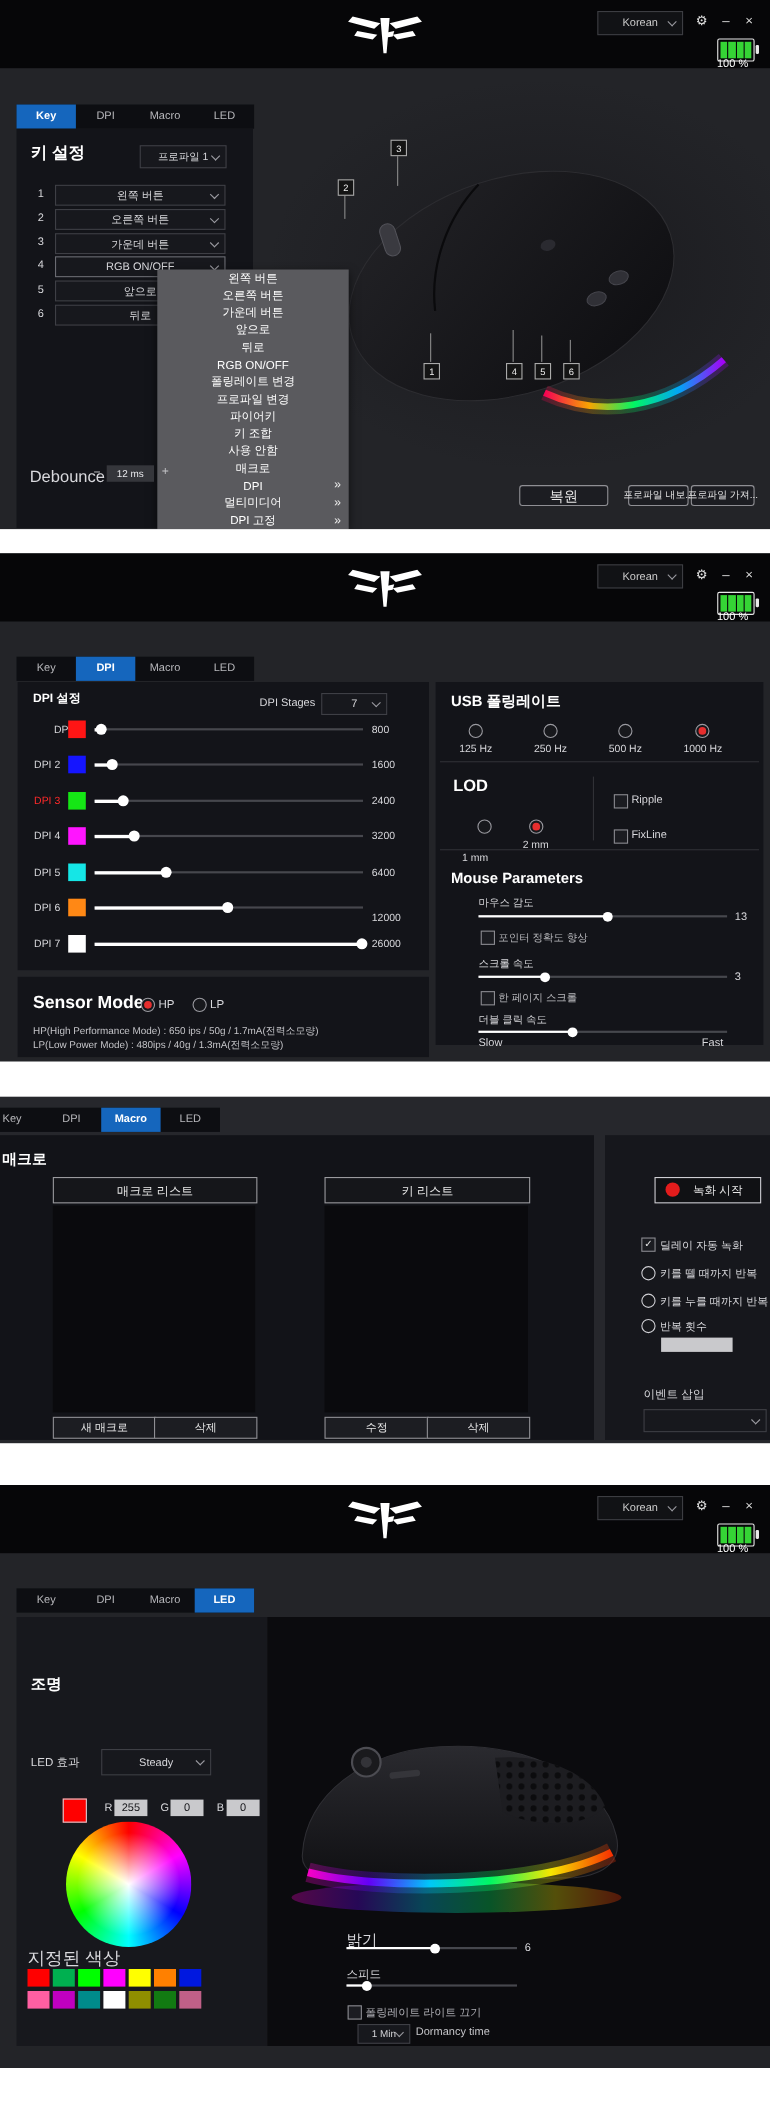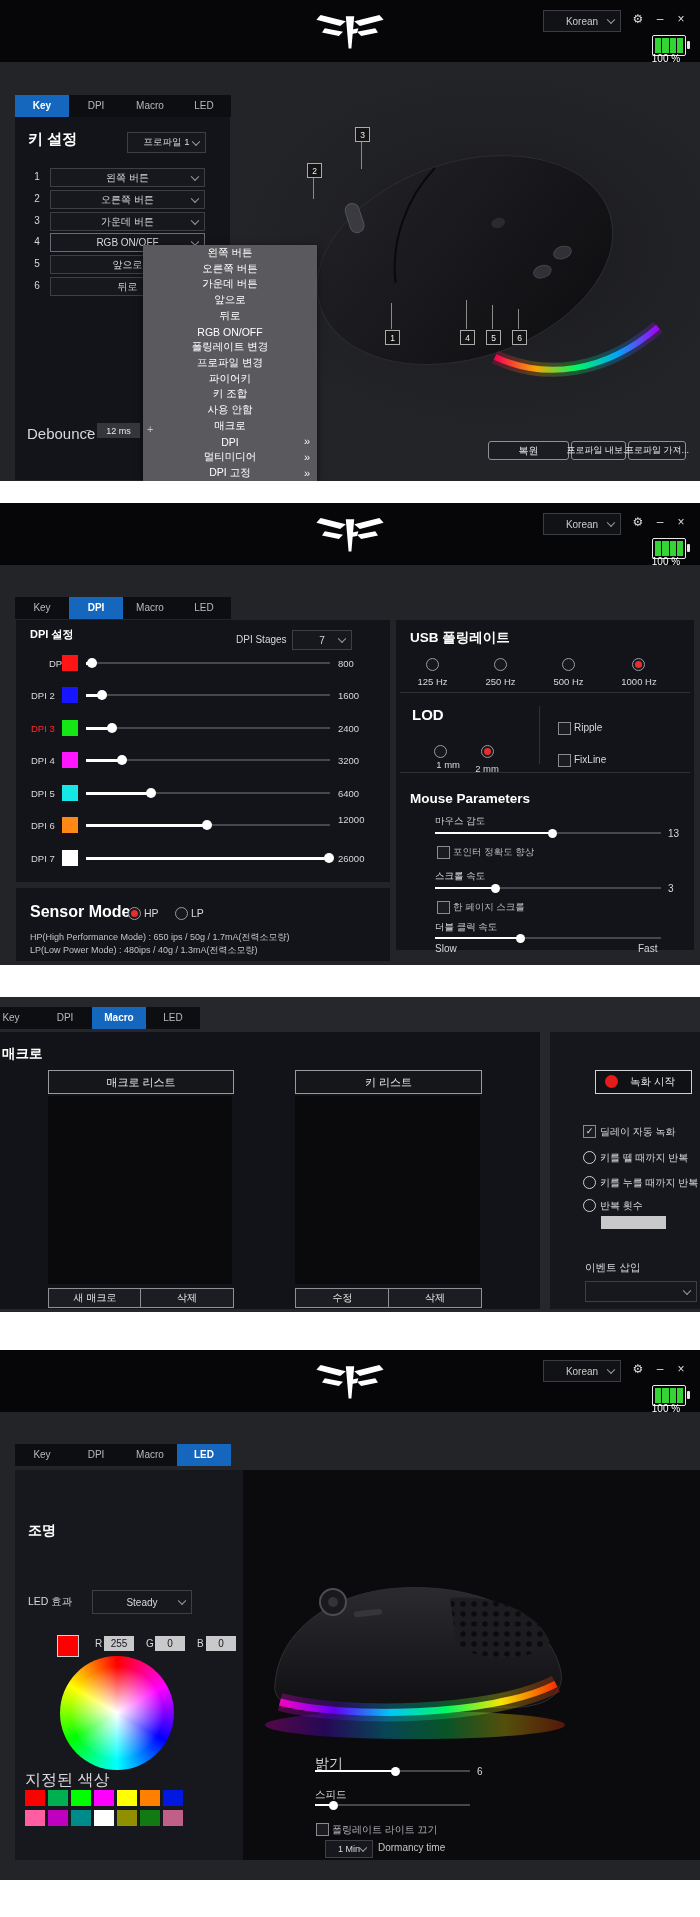--- a/index.html
+++ b/index.html
@@ -192,21 +192,21 @@
         <span class="arr">»</span>
       </div>
   </div>
 
   <div class="lbl" style="left:27px;top:425px;font-size:15px">Debounce</div>
   <div class="lbl" style="left:85px;top:424px;font-size:11px;color:#c2c2c6">−</div>
   <div style="position:absolute;left:97px;top:423px;width:43px;height:15px;background:#35363b;color:#e8e8ec;
        font-size:9px;display:flex;align-items:center;justify-content:center">12 ms</div>
   <div class="lbl" style="left:147px;top:423px;font-size:11px;color:#c2c2c6">+</div>
 
-  <div class="btn" style="left:488px;top:441px;width:79px;height:17px;font-size:10px">복원</div>
+  <div class="btn" style="left:472px;top:441px;width:79px;height:17px;font-size:13px">복원</div>
   <div class="btn" style="left:571px;top:441px;width:53px;height:17px;font-size:9px">프로파일 내보...</div>
   <div class="btn" style="left:628px;top:441px;width:56px;height:17px;font-size:9px">프로파일 가져...</div>
 </div>
 
 <div class="panel" style="top:503px;height:462px">
   <div class="hdr">
     <svg class="logo" viewBox="0 0 120 70">
       <g fill="#ffffff">
         <path d="M18,12 L54,21 L46,28 L12,19 Z"></path>
           <path d="M24,31 L50,36 L44,42 L20,37 Z"></path>
@@ -295,21 +295,21 @@
     </div>
   <div class="lbl" style="left:338px;top:285px;font-size:9.5px">6400</div>
 
   <div class="lbl" style="left:31px;top:317px;font-size:9.5px">DPI 6</div>
   <div class="pal" style="left: 62px; top: 314px; width: 16px; height: 16px; background-color: rgb(255, 136, 21);"></div>
   <div class="sl" style="left:86px;top:314px;width:244px;height:16px">
     <div class="tr"></div>
       <div class="fl" style="width: 50%;"></div>
       <div class="kn" style="left: 50%;"></div>
     </div>
-  <div class="lbl" style="left:338px;top:311px;font-size:9.5px">12000</div>
+  <div class="lbl" style="left:338px;top:326px;font-size:9.5px">12000</div>
 
   <div class="lbl" style="left:31px;top:350px;font-size:9.5px">DPI 7</div>
   <div class="pal" style="left: 62px; top: 347px; width: 16px; height: 16px; background-color: rgb(255, 255, 255);"></div>
   <div class="sl" style="left:86px;top:347px;width:244px;height:16px">
     <div class="tr"></div>
       <div class="fl" style="width: 100%;"></div>
       <div class="kn" style="left: 100%;"></div>
     </div>
   <div class="lbl" style="left:338px;top:350px;font-size:9.5px">26000</div>
 
@@ -327,21 +327,21 @@
   <div class="rd" style="left:494px;top:155px"></div>
   <div class="lbl" style="left:478px;top:173px;width:45px;text-align:center;font-size:9.5px">250 Hz</div>
   <div class="rd" style="left:562px;top:155px"></div>
   <div class="lbl" style="left:546px;top:173px;width:45px;text-align:center;font-size:9.5px">500 Hz</div>
   <div class="rd sel" style="left:632px;top:155px"></div>
   <div class="lbl" style="left:614px;top:173px;width:50px;text-align:center;font-size:9.5px">1000 Hz</div>
   <div class="hline" style="left:400px;top:189px;width:290px"></div>
 
   <div class="h1" style="left:412px;top:203px;font-size:15px">LOD</div>
   <div class="rd" style="left:434px;top:242px"></div>
-  <div class="lbl" style="left:420px;top:256px;width:40px;text-align:right;font-size:9.5px">1 mm</div>
+  <div class="lbl" style="left:420px;top:272px;width:40px;text-align:left;font-size:9.5px">1 mm</div>
   <div class="rd sel" style="left:481px;top:242px"></div>
   <div class="lbl" style="left:467px;top:260px;width:40px;text-align:center;font-size:9.5px">2 mm</div>
   <div class="vline" style="left:539px;top:203px;height:58px"></div>
   <div class="cb" style="left:558px;top:219px"></div>
   <div class="lbl" style="left:574px;top:219px;font-size:10px">Ripple</div>
   <div class="cb" style="left:558px;top:251px"></div>
   <div class="lbl" style="left:574px;top:251px;font-size:10px">FixLine</div>
   <div class="hline" style="left:400px;top:269px;width:290px"></div>
 
   <div class="h1" style="left:410px;top:288px;font-size:13.5px">Mouse Parameters</div>

